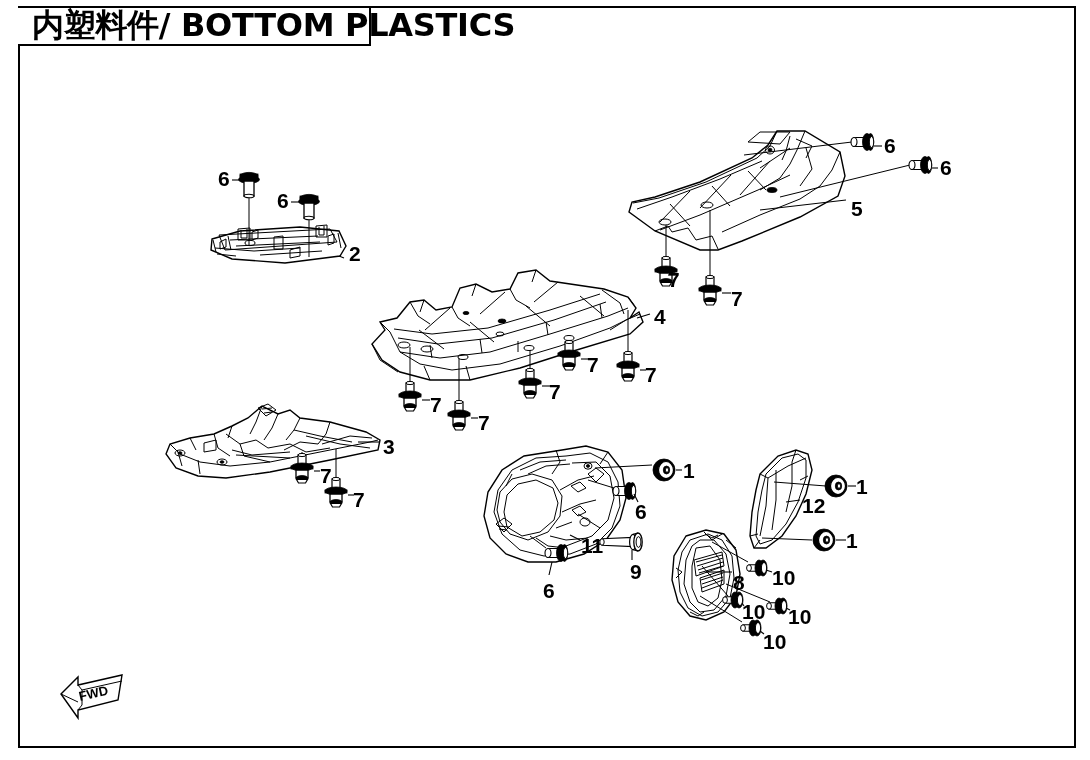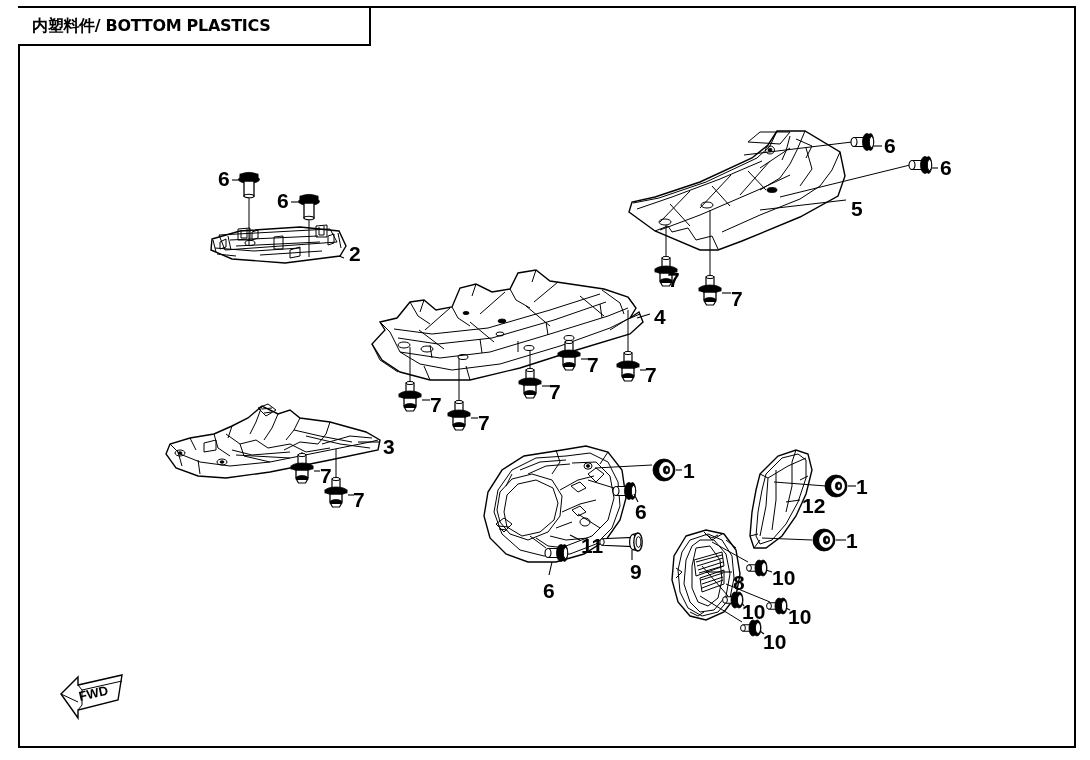--- a/index.html
+++ b/index.html
@@ -35,21 +35,21 @@
     border: 2px solid #000;
     border-left: none;
     box-sizing: border-box;
     background: #fff;
     display: flex;
     align-items: center;
     z-index: 5;
   }
   #title-text {
     padding-left: 14px;
-    font-size: 16px;
+    font-size: 32px;
     font-weight: bold;
     letter-spacing: -0.3px;
     white-space: nowrap;
     color: #000;
     font-family: "DejaVu Sans", "Liberation Sans", sans-serif;
   }
   svg#art {
     position: absolute;
     left: 0;
     top: 0;

